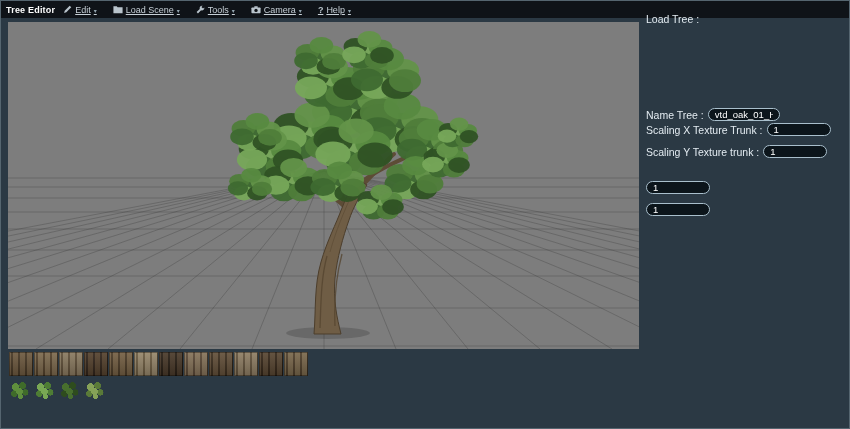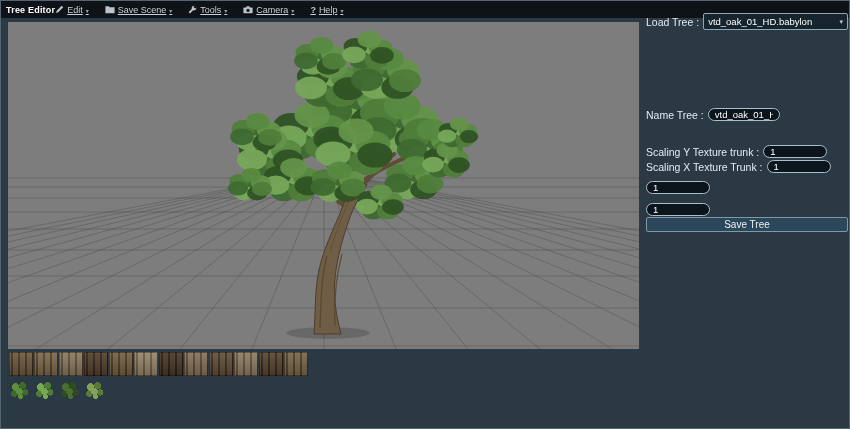--- a/index.html
+++ b/index.html
@@ -4,41 +4,41 @@
 <style>
   html,body{margin:0;padding:0;background:#1d262c;}
   .app{
     position:relative;width:850px;height:429px;box-sizing:border-box;
     background:#2b3944;border:1px solid #55656f;overflow:hidden;
     font-family:"Liberation Sans",sans-serif;color:#e3ebf1;
   }
   
   .menubar{
     position:absolute;left:0;top:0;right:0;height:17px;background:#0f1318;
-    display:flex;align-items:center;gap:0;padding:0 5px;font-size:9px;color:#c7d0d7;
+    display:flex;align-items:center;gap:8px;padding:0 5px;font-size:9px;color:#c7d0d7;
   }
   .menubar .apptitle{font-weight:bold;color:#ffffff;letter-spacing:.2px;}
   .menu-item{display:flex;align-items:center;gap:3px;cursor:pointer;white-space:nowrap;text-decoration:underline;}
   .mi-icon{display:inline-flex;align-items:center;}
   .mi-icon span.q{font-weight:bold;color:#b9c4cc;font-size:9px;}
   .caret{font-size:6px;color:#93a4ae;transform:translateY(1px);}
   
   .viewport{position:absolute;left:7px;top:21px;width:631px;height:327px;background:#7d7d7d;cursor:grab;}
   .viewport svg{display:block;}
   
   .thumbs-bark{position:absolute;left:8px;top:351px;display:flex;gap:1px;}
   .thumb-bark{width:24px;height:24px;cursor:pointer;box-shadow:inset 0 0 0 1px rgba(0,0,0,.35);}
   .thumbs-foliage{position:absolute;left:8px;top:379px;display:flex;gap:3px;}
   .thumb-foliage{width:22px;height:20px;cursor:pointer;}
   
   .panel{position:absolute;left:645px;top:8px;width:202px;height:410px;font-size:10.5px;}
   .row{position:absolute;left:0;right:0;display:flex;align-items:center;gap:4px;}
   .row label{white-space:nowrap;color:#e3ebf1;}
   .r-load{top:4px;}  .r-new{top:33px;}  .r-name{top:58px;margin-top:41px;}  .r-mesh{top:78px;}
-  .r-tx{top:114px;margin-top:37px;}  .r-ty{top:136px;}  .r-fx{top:172px;}  .r-fy{top:194px;}  .r-save{top:208px;}
+  .r-tx{top:114px;}  .r-ty{top:136px;}  .r-fx{top:172px;}  .r-fy{top:194px;}  .r-save{top:208px;}
   .btn{
     position:absolute;left:0;right:0;height:15px;background:#2c4759;border:1px solid #7d98a8;
     color:#eaf1f5;font-size:10px;font-family:"Liberation Sans",sans-serif;border-radius:2px;
     display:flex;align-items:center;justify-content:center;cursor:pointer;padding:0;
   }
   .tinput{
     height:13px;background:#0c151b;border:1px solid #a9bfcc;border-radius:7px;color:#ffffff;
     font-size:9.5px;font-family:"Liberation Sans",sans-serif;padding:0 6px;outline:none;box-sizing:border-box;
   }
   .w-name{width:72px;} .w-mesh{width:48px;} .w-one{width:64px;}
@@ -65,21 +65,21 @@
           </span>
           <span>Edit</span>
           <span class="caret">▾</span>
         </div>
         <div class="menu-item">
           <span class="mi-icon">
             <svg width="10" height="9" viewBox="0 0 12 10">
               <path d="M.5 1h4l1 1.3h6V9.5H.5z" fill="#b9c4cc"></path>
             </svg>
           </span>
-          <span>Save Scene</span>
+          <span>Load Scene</span>
           <span class="caret">▾</span>
         </div>
         <div class="menu-item">
           <span class="mi-icon">
             <svg width="9" height="9" viewBox="0 0 12 12">
               <path d="M11 3.2A3.2 3.2 0 0 1 6.8 7L2.6 11.2.8 9.4 5 5.2A3.2 3.2 0 0 1 8.8 1L7.2 2.6l2.2 2.2z" fill="#b9c4cc"></path>
             </svg>
           </span>
           <span>Tools</span>
           <span class="caret">▾</span>
@@ -326,24 +326,20 @@
       <div class="thumb-foliage" style="background: radial-gradient(circle at 30% 35%, rgb(95, 143, 61) 0px, rgb(95, 143, 61) 18%, transparent 19%), radial-gradient(circle at 62% 28%, rgb(63, 107, 42) 0px, rgb(63, 107, 42) 17%, transparent 18%), radial-gradient(circle at 48% 58%, rgb(95, 143, 61) 0px, rgb(95, 143, 61) 20%, transparent 21%), radial-gradient(circle at 74% 62%, rgb(63, 107, 42) 0px, rgb(63, 107, 42) 15%, transparent 16%), radial-gradient(circle at 24% 68%, rgb(63, 107, 42) 0px, rgb(63, 107, 42) 15%, transparent 16%), radial-gradient(circle at 52% 82%, rgb(95, 143, 61) 0px, rgb(95, 143, 61) 13%, transparent 14%);"></div>
       <div class="thumb-foliage" style="background: radial-gradient(circle at 30% 35%, rgb(121, 168, 84) 0px, rgb(121, 168, 84) 18%, transparent 19%), radial-gradient(circle at 62% 28%, rgb(78, 125, 52) 0px, rgb(78, 125, 52) 17%, transparent 18%), radial-gradient(circle at 48% 58%, rgb(121, 168, 84) 0px, rgb(121, 168, 84) 20%, transparent 21%), radial-gradient(circle at 74% 62%, rgb(78, 125, 52) 0px, rgb(78, 125, 52) 15%, transparent 16%), radial-gradient(circle at 24% 68%, rgb(78, 125, 52) 0px, rgb(78, 125, 52) 15%, transparent 16%), radial-gradient(circle at 52% 82%, rgb(121, 168, 84) 0px, rgb(121, 168, 84) 13%, transparent 14%);"></div>
       <div class="thumb-foliage" style="background: radial-gradient(circle at 30% 35%, rgb(72, 111, 46) 0px, rgb(72, 111, 46) 18%, transparent 19%), radial-gradient(circle at 62% 28%, rgb(46, 76, 30) 0px, rgb(46, 76, 30) 17%, transparent 18%), radial-gradient(circle at 48% 58%, rgb(72, 111, 46) 0px, rgb(72, 111, 46) 20%, transparent 21%), radial-gradient(circle at 74% 62%, rgb(46, 76, 30) 0px, rgb(46, 76, 30) 15%, transparent 16%), radial-gradient(circle at 24% 68%, rgb(46, 76, 30) 0px, rgb(46, 76, 30) 15%, transparent 16%), radial-gradient(circle at 52% 82%, rgb(72, 111, 46) 0px, rgb(72, 111, 46) 13%, transparent 14%);"></div>
       <div class="thumb-foliage" style="background: radial-gradient(circle at 30% 35%, rgb(134, 162, 88) 0px, rgb(134, 162, 88) 18%, transparent 19%), radial-gradient(circle at 62% 28%, rgb(90, 122, 56) 0px, rgb(90, 122, 56) 17%, transparent 18%), radial-gradient(circle at 48% 58%, rgb(134, 162, 88) 0px, rgb(134, 162, 88) 20%, transparent 21%), radial-gradient(circle at 74% 62%, rgb(90, 122, 56) 0px, rgb(90, 122, 56) 15%, transparent 16%), radial-gradient(circle at 24% 68%, rgb(90, 122, 56) 0px, rgb(90, 122, 56) 15%, transparent 16%), radial-gradient(circle at 52% 82%, rgb(134, 162, 88) 0px, rgb(134, 162, 88) 13%, transparent 14%);"></div>
     </div>
 
   <div class="panel">
 
     <div class="row r-load">
       <label>Load Tree :</label>
-      <div class="fakeselect">
-        <span>vtd_oak_01_HD.babylon</span>
-        <span class="sel-caret">▾</span>
-      </div>
     </div>
 
 
     <div class="row r-name">
       <label>Name Tree :</label>
       <input class="tinput w-name" type="text" value="vtd_oak_01_HD" style="">
     </div>
 
 
     <div class="row r-tx">
@@ -357,16 +353,15 @@
     </div>
 
     <div class="row r-fx">
       <input class="tinput w-one" type="text" value="1" style="">
     </div>
 
     <div class="row r-fy">
       <input class="tinput w-one" type="text" value="1" style="">
     </div>
 
-    <button class="btn r-save">Save Tree</button>
 
   </div>
 </div>
 
 </body></html>

